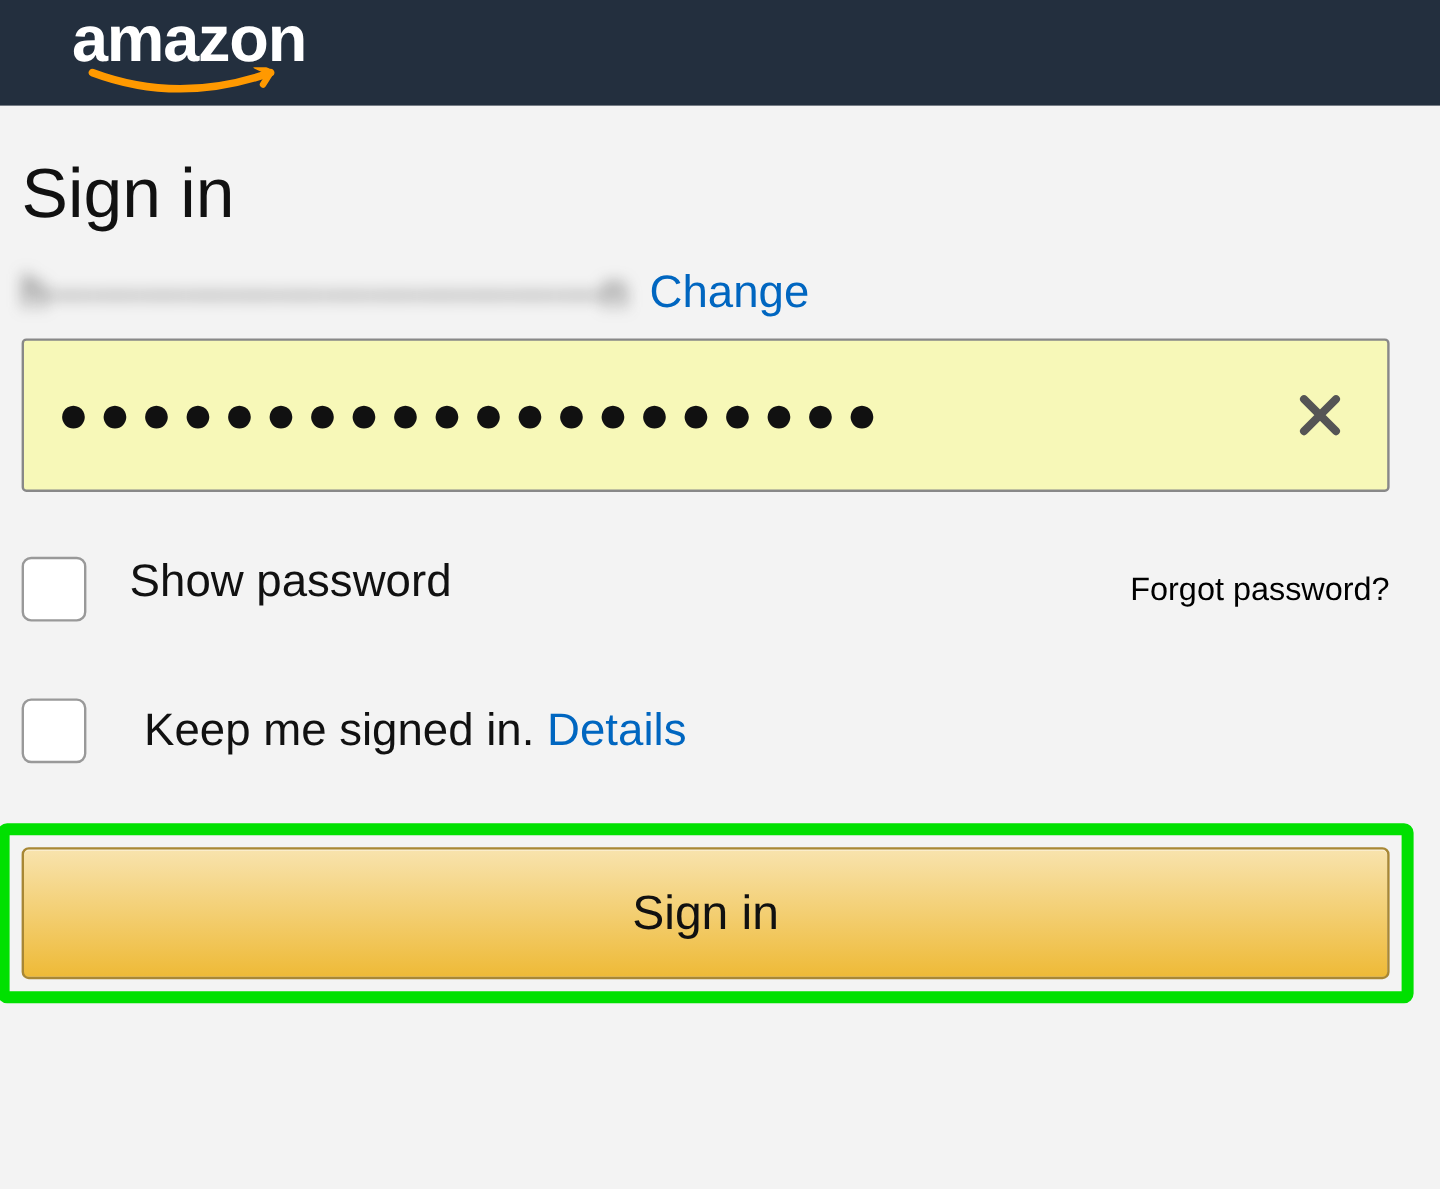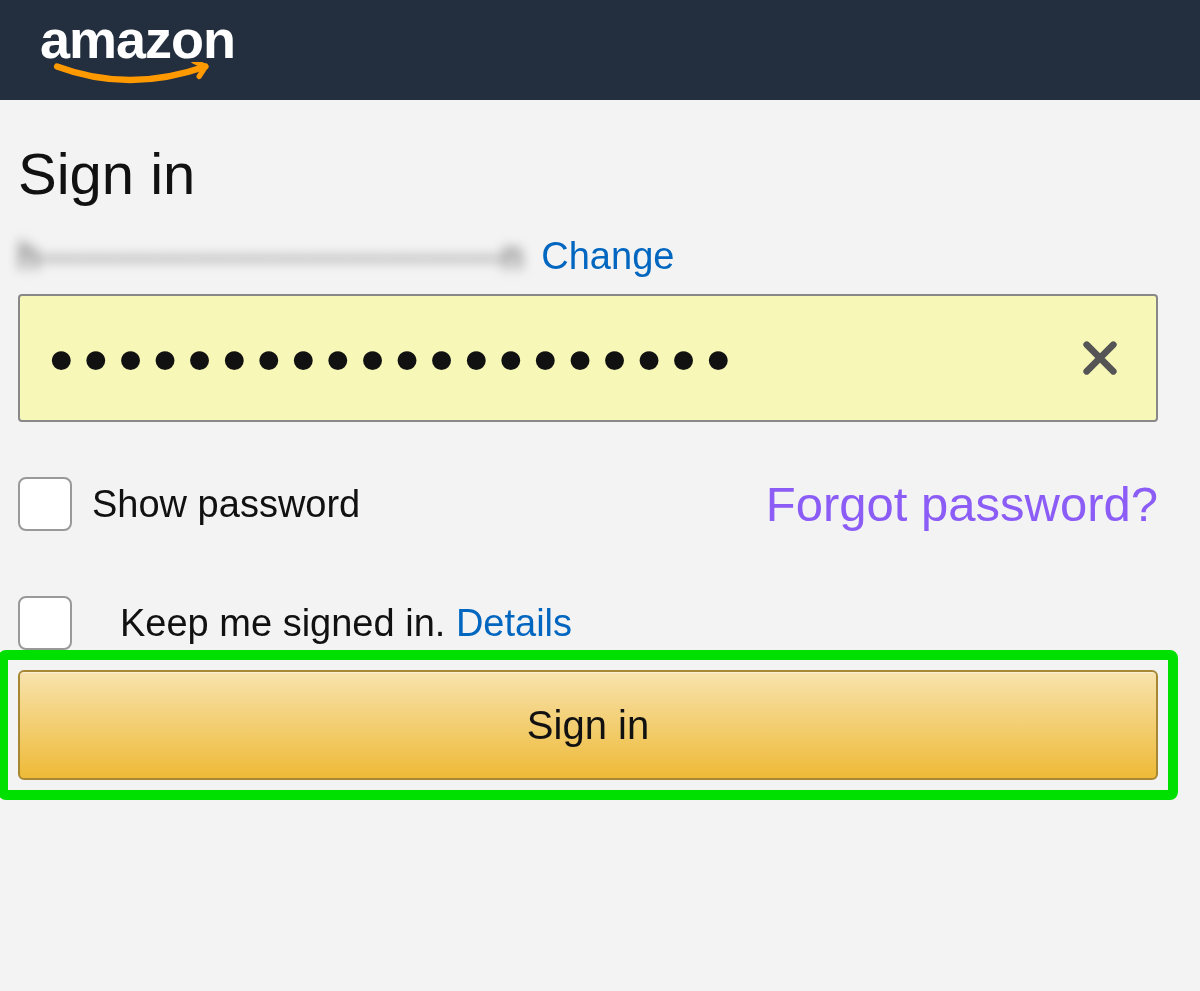--- a/index.html
+++ b/index.html
@@ -9,24 +9,24 @@
     }
     body {
       font-family: "Amazon Ember", Arial, sans-serif;
       background: #f3f3f3;
       width: 1200px;
       height: 991px;
       overflow: hidden;
     }
     .header {
       background: #232f3e;
-      height: 100px;
-      display: flex;
-      align-items: center;
-      padding-left: 40px;
+      height: 88px;
+      display: flex;
+      align-items: center;
+      padding-left: 60px;
     }
     .logo {
       display: flex;
       flex-direction: column;
       align-items: center;
     }
     .logo-text {
       color: #ffffff;
       font-size: 54px;
       font-weight: 700;
@@ -93,45 +93,46 @@
       height: 100%;
     }
     .row {
       display: flex;
       align-items: center;
       justify-content: space-between;
       margin-bottom: 64px;
     }
     .checkbox-group {
       display: flex;
-      align-items: center;
-      gap: 20px;
+      align-items: flex-start;
+      gap: 36px;
     }
     .checkbox {
       width: 54px;
       height: 54px;
       border: 2px solid #999;
       border-radius: 8px;
       background: #fff;
       cursor: pointer;
     }
     .checkbox-label {
       font-size: 38px;
       color: #111;
     }
     .forgot-link {
-      font-size: 49px;
-      color: #8b5cf6;
+      font-size: 27px;
+      color: #000000;
       cursor: pointer;
       text-decoration: none;
     }
     .keep-row {
       display: flex;
       align-items: center;
       gap: 48px;
+      margin-bottom: 50px;
     }
     .keep-text {
       font-size: 38px;
       color: #111;
     }
     .details-link {
       color: #0066c0;
       cursor: pointer;
       text-decoration: none;
     }

